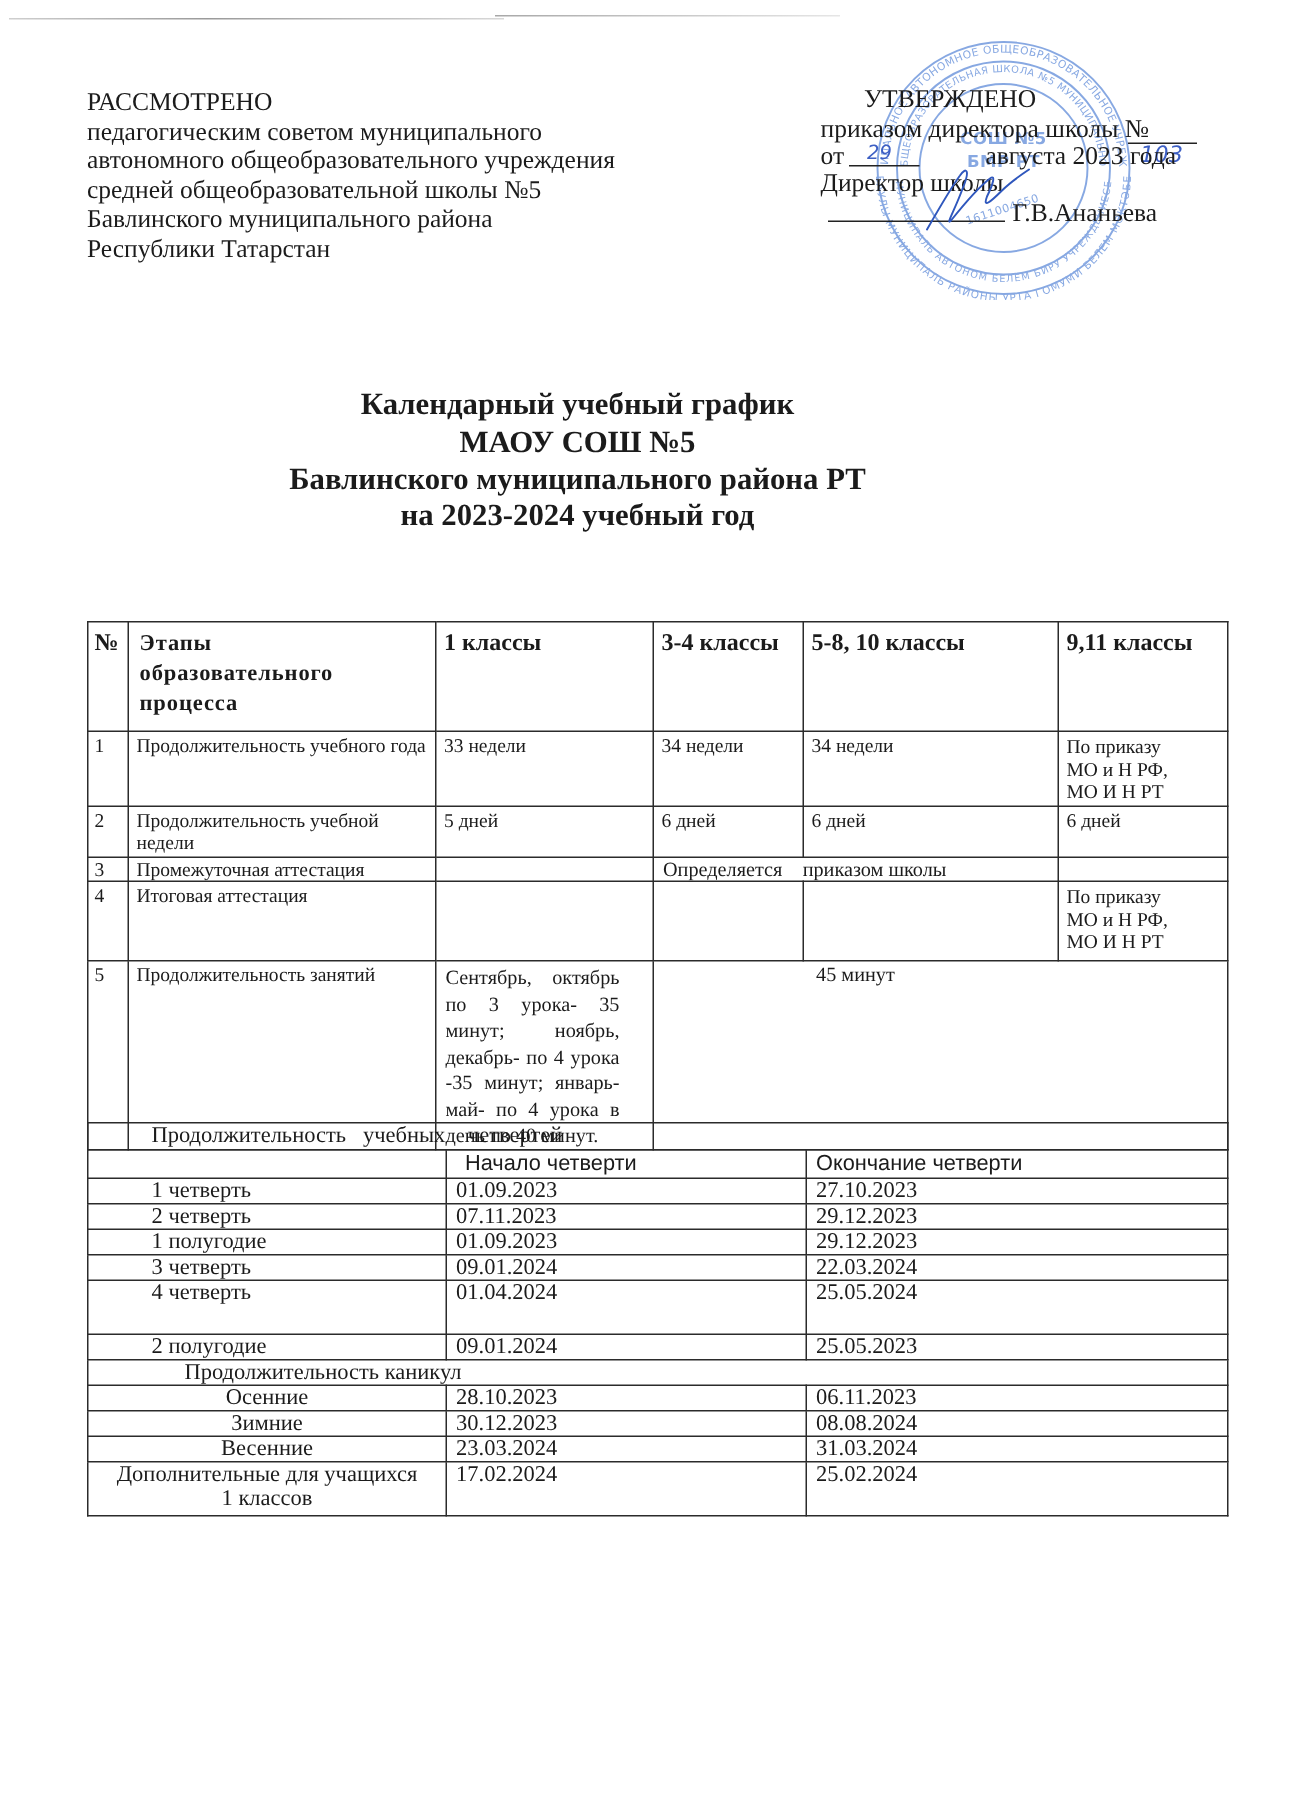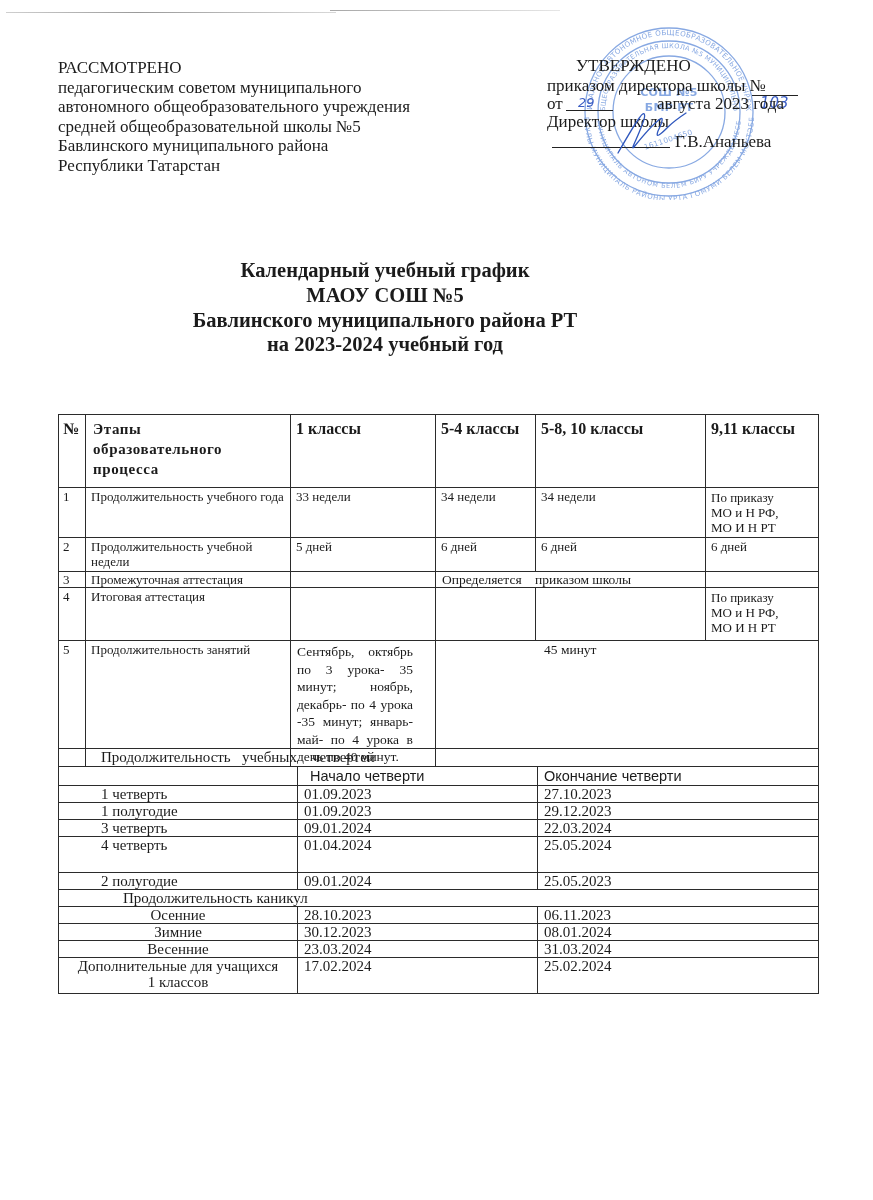--- a/index.html
+++ b/index.html
@@ -125,21 +125,21 @@
       <col style="width:170px">
       <col style="width:113px">
   </colgroup>
   <tbody>
       <tr class="hdr" style="height:73px">
     <td class="num">№</td>
     <td class="stage pre">Этапы
 образовательного
 процесса</td>
     <td>1 классы</td>
-    <td>5-4 классы</td>
+    <td>3-4 классы</td>
     <td>5-8, 10 классы</td>
     <td>9,11 классы</td>
   </tr>
   <tr style="height:43px">
     <td class="num">1</td>
     <td>Продолжительность учебного года</td>
     <td>33 недели</td>
     <td>34 недели</td>
     <td>34 недели</td>
     <td class="pre small">По приказу
@@ -194,20 +194,25 @@
     <td></td>
     <td class="sans start">Начало четверти</td>
     <td class="sans">Окончание четверти</td>
   </tr>
   <tr style="height:17px">
     <td class="lbl">1 четверть</td>
     <td>01.09.2023</td>
     <td>27.10.2023</td>
   </tr>
   <tr style="height:17px">
+    <td class="lbl">2 четверть</td>
+    <td>07.11.2023</td>
+    <td>29.12.2023</td>
+  </tr>
+  <tr style="height:17px">
     <td class="lbl">1 полугодие</td>
     <td>01.09.2023</td>
     <td>29.12.2023</td>
   </tr>
   <tr style="height:17px">
     <td class="lbl">3 четверть</td>
     <td>09.01.2024</td>
     <td>22.03.2024</td>
   </tr>
   <tr style="height:36px">
@@ -224,21 +229,21 @@
     <td class="sec2" colspan="3">Продолжительность каникул</td>
   </tr>
   <tr style="height:17px">
     <td class="ctr">Осенние</td>
     <td>28.10.2023</td>
     <td>06.11.2023</td>
   </tr>
   <tr style="height:17px">
     <td class="ctr">Зимние</td>
     <td>30.12.2023</td>
-    <td>08.01.2024</td>
+    <td>08.08.2024</td>
   </tr>
   <tr style="height:17px">
     <td class="ctr">Весенние</td>
     <td>23.03.2024</td>
     <td>31.03.2024</td>
   </tr>
   <tr style="height:36px">
     <td class="ctr pre">Дополнительные для учащихся
 1 классов</td>
     <td>17.02.2024</td>

